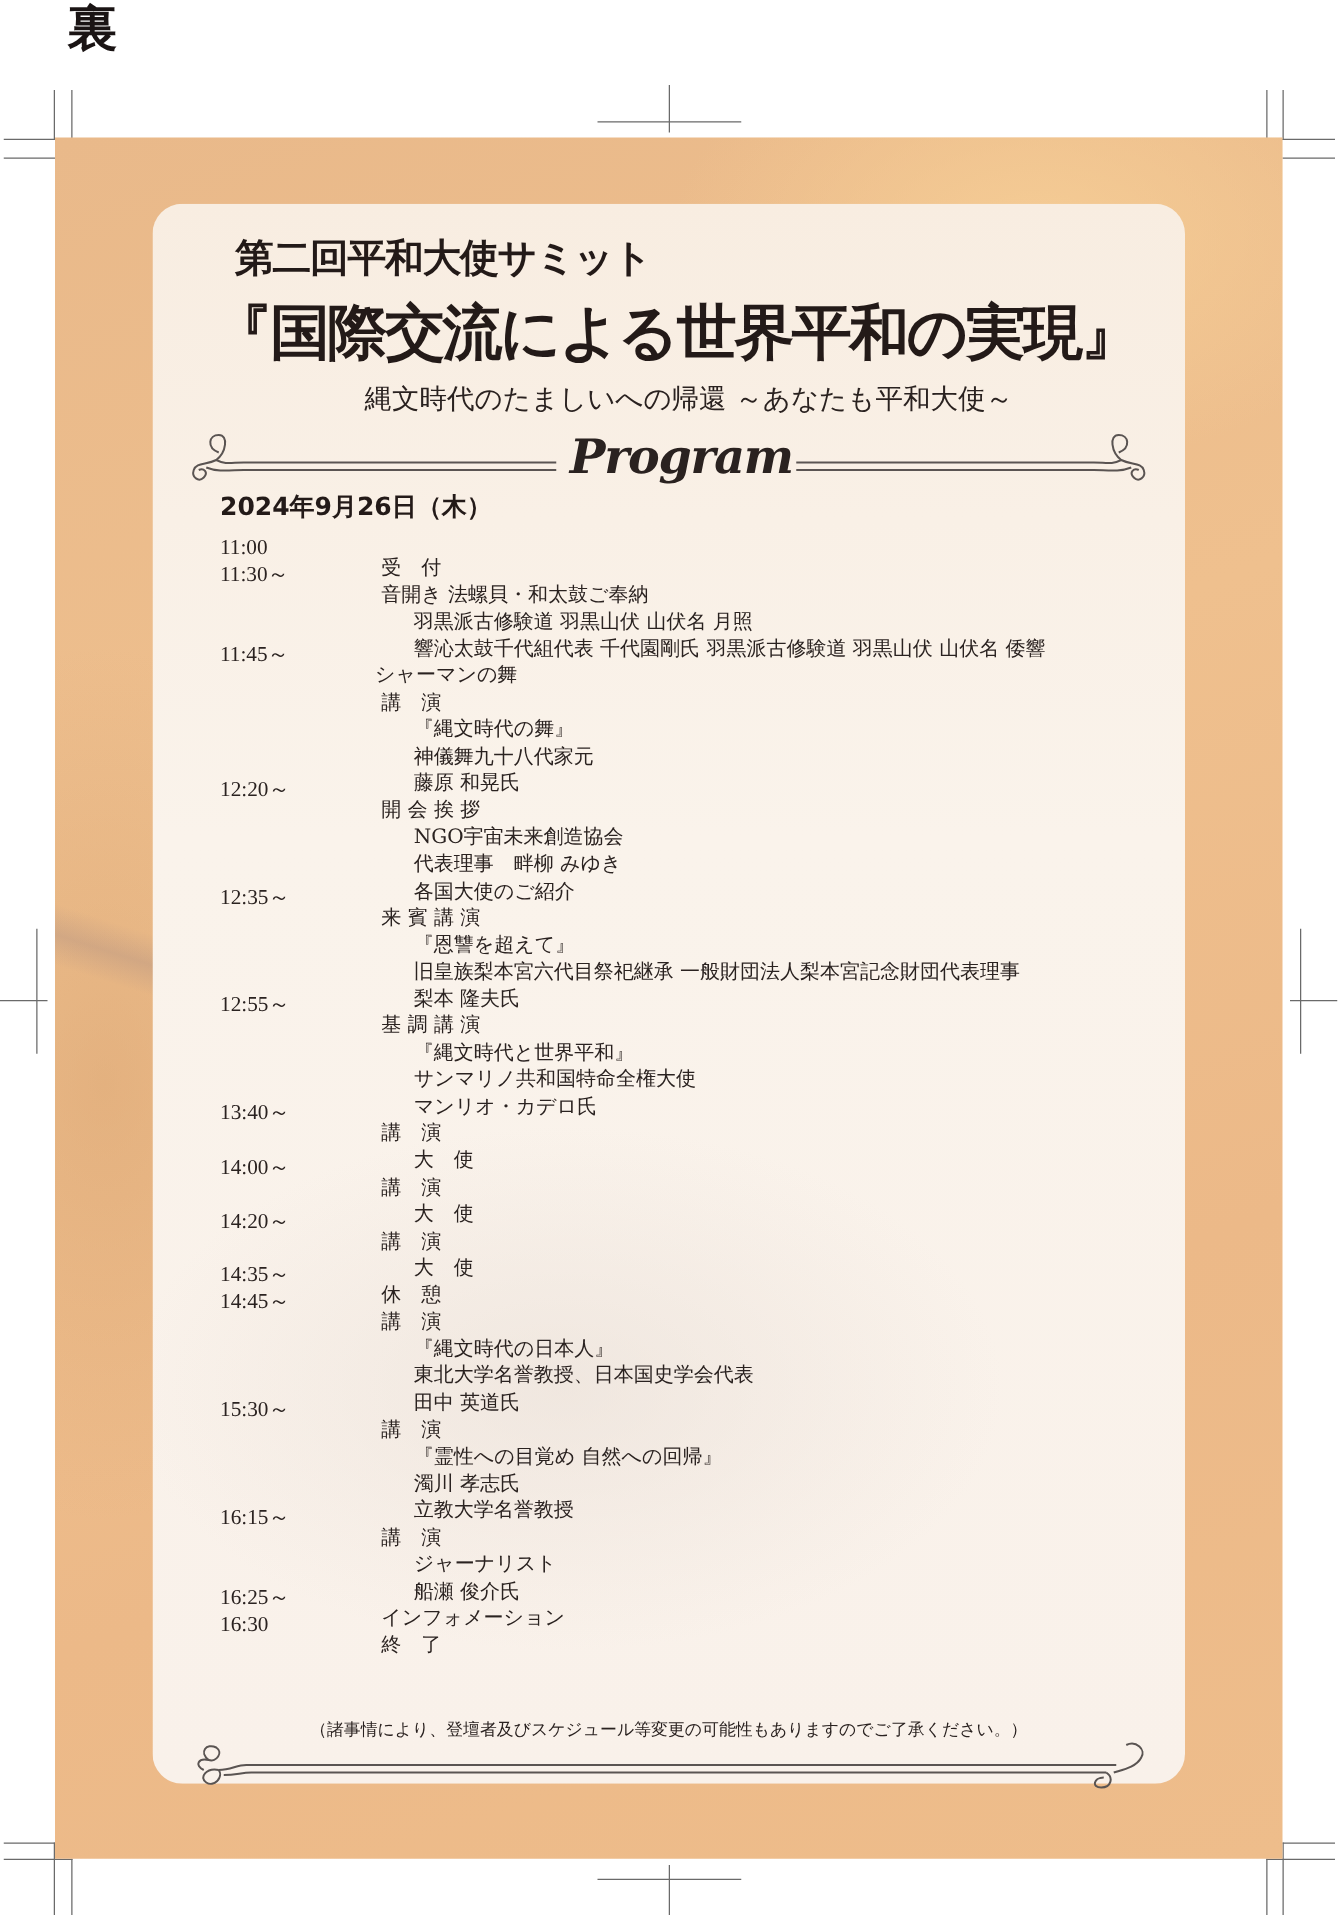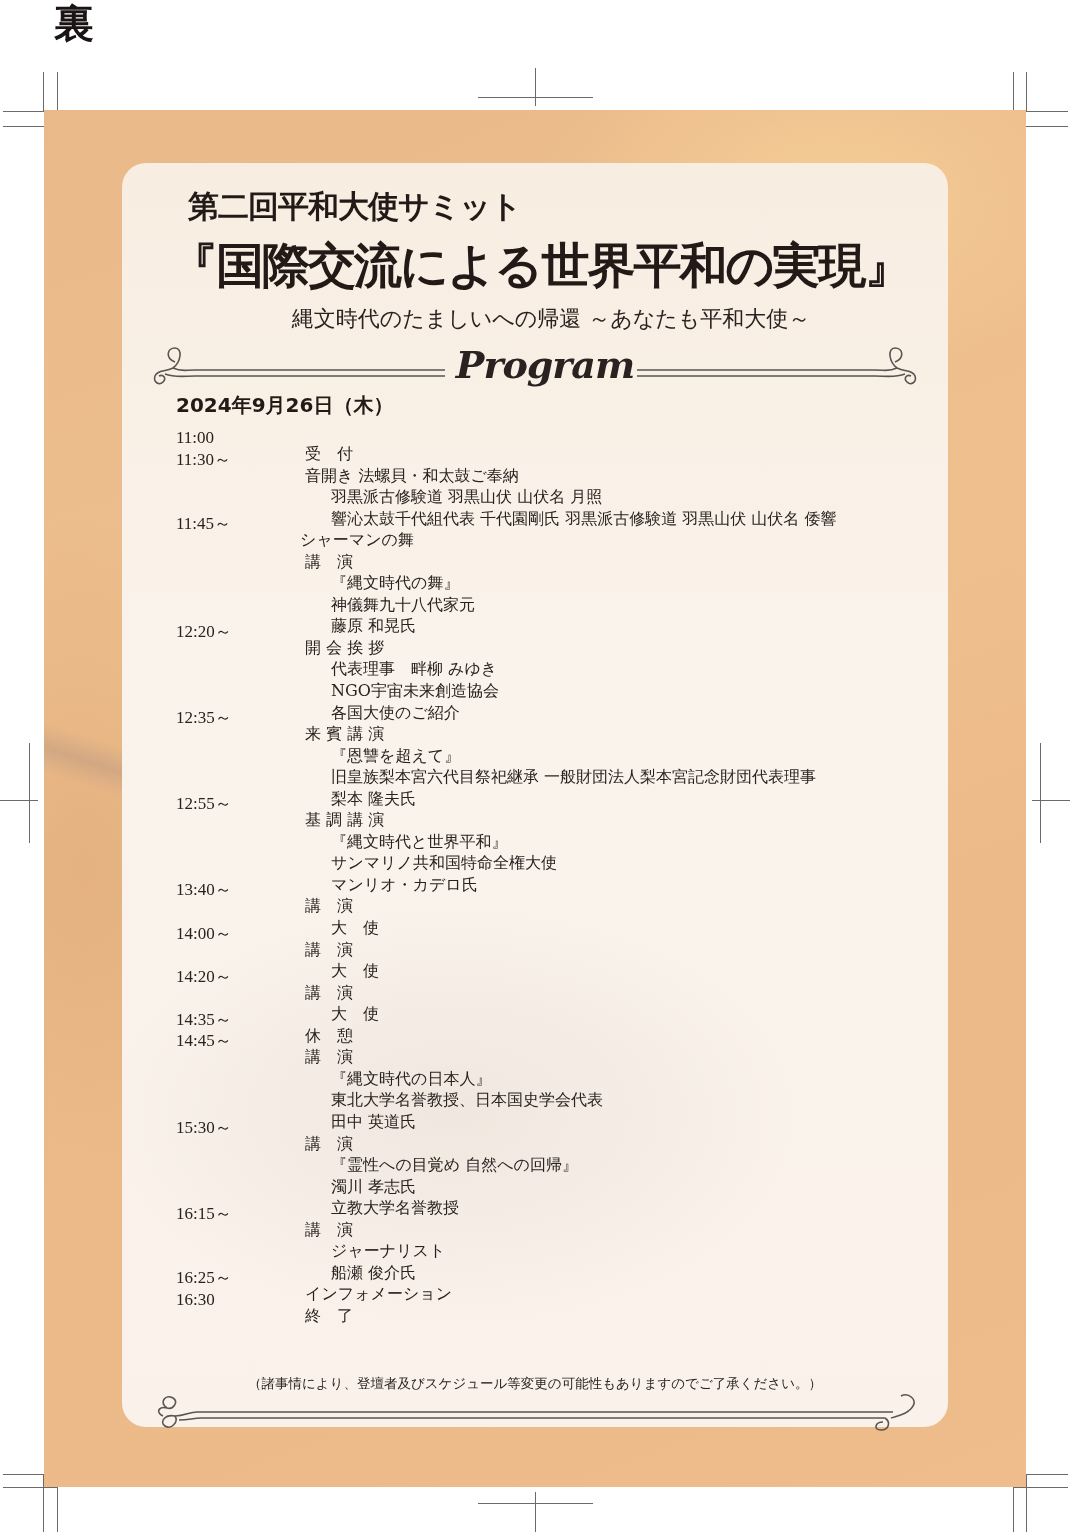--- a/index.html
+++ b/index.html
@@ -163,24 +163,24 @@
       <span class="txt lv2">神儀舞九十八代家元</span>
     </div>
   <div class="row">
       <span class="txt lv2">藤原 和晃氏</span>
     </div>
   <div class="row">
       <span class="time">12:20～</span>
       <span class="txt lv1">開 会 挨 拶</span>
     </div>
   <div class="row">
+      <span class="txt lv2">NGO宇宙未来創造協会</span>
+    </div>
+  <div class="row">
       <span class="txt lv2">代表理事　畔柳 みゆき</span>
-    </div>
-  <div class="row">
-      <span class="txt lv2">NGO宇宙未来創造協会</span>
     </div>
   <div class="row">
       <span class="txt lv2">各国大使のご紹介</span>
     </div>
   <div class="row">
       <span class="time">12:35～</span>
       <span class="txt lv1">来 賓 講 演</span>
     </div>
   <div class="row">
       <span class="txt lv2">『恩讐を超えて』</span>

